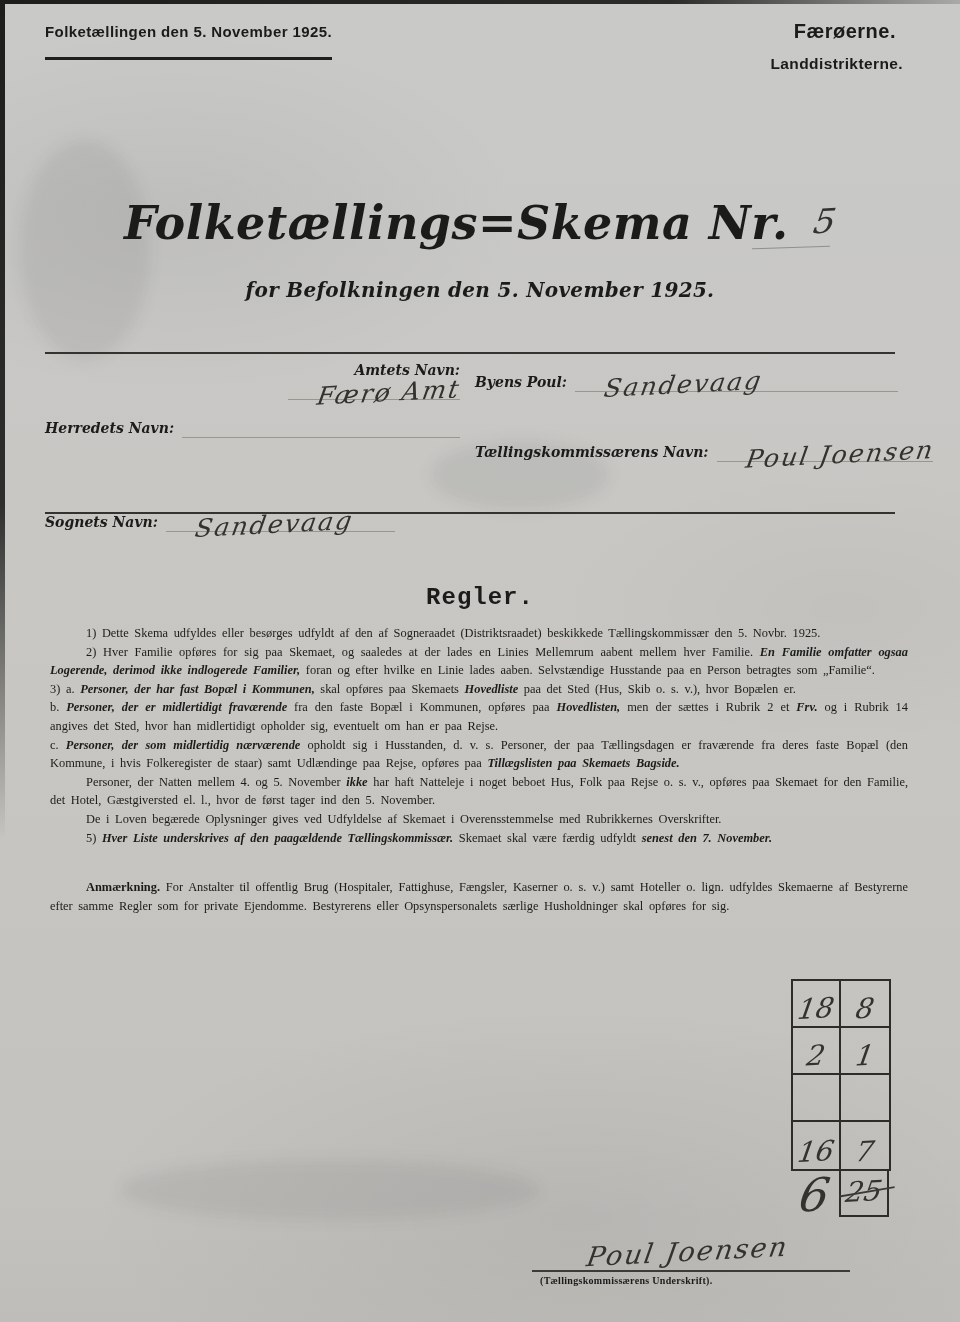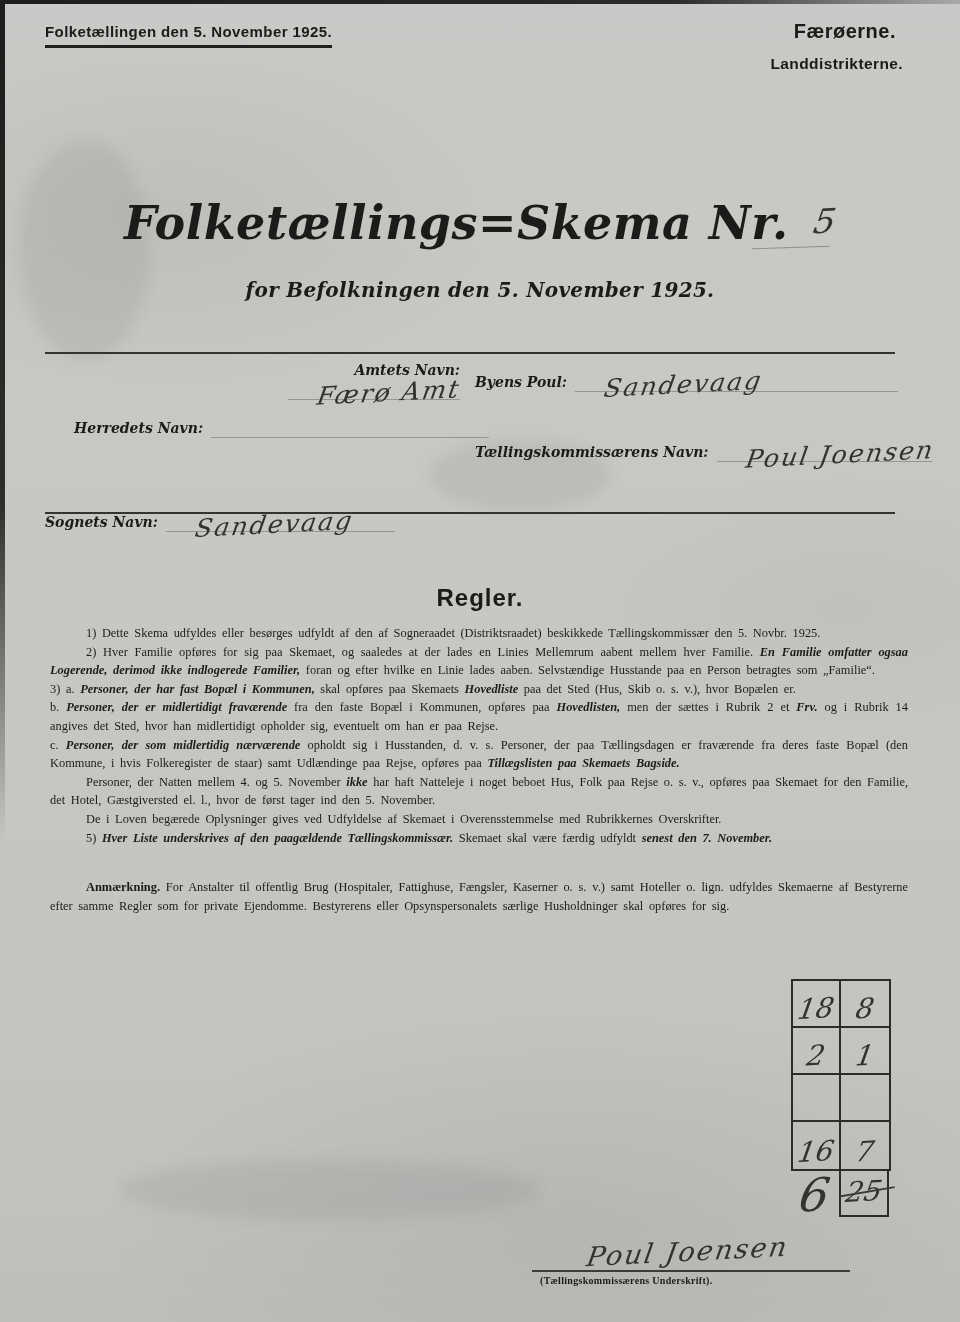--- a/index.html
+++ b/index.html
@@ -19,21 +19,21 @@
   
   .edge-top  { position:absolute; left:0; top:0; width:100%; height:4px; background:linear-gradient(90deg,#1d1d1b,#2b2b29 70%, rgba(43,43,41,0.2)); }
   .edge-left { position:absolute; left:0; top:0; width:5px; height:840px; background:linear-gradient(180deg,#1d1d1b 0%, #2e2e2c 60%, rgba(46,46,44,0)); }
 
   .smudge { position:absolute; filter:blur(7px); background:rgba(40,40,36,0.07); border-radius:50%; }
 
   
   .hdr-left {
     position:absolute; left:45px; top:23px;
     font-family:"Liberation Sans", sans-serif; font-weight:bold; font-size:15px;
-    letter-spacing:0.4px; padding-bottom:5px; border-bottom:3px solid #1f1f1d;
+    letter-spacing:0.4px; padding-bottom:17px; border-bottom:3px solid #1f1f1d;
   }
   .hdr-right1 {
     position:absolute; right:64px; top:20px;
     font-family:"Liberation Sans", sans-serif; font-weight:bold; font-size:20px; letter-spacing:0.5px;
   }
   .hdr-right2 {
     position:absolute; right:57px; top:55px;
     font-family:"Liberation Sans", sans-serif; font-weight:bold; font-size:15.5px; letter-spacing:0.4px;
   }
 
@@ -64,28 +64,28 @@
     font-family:"DejaVu Serif", serif; font-weight:bold; font-style:italic;
     font-size:14px; white-space:nowrap; padding-bottom:2px;
   }
   .write-line {
     flex:1; border-bottom:1px solid #97978f; margin-left:8px; height:30px;
     display:flex; align-items:flex-end; justify-content:flex-start; padding-left:30px;
   }
   .field-hw { font-size:25px; letter-spacing:2px; line-height:1; margin-bottom:-6px; white-space:nowrap; }
   .f-amt  { left:45px;  top:362px; width:415px;flex-direction:column; }
   .f-byen { left:475px; top:362px; width:423px; }
-  .f-herred { left:45px; top:408px; width:415px;margin-left:29px; }
+  .f-herred { left:45px; top:408px; width:415px; }
   .f-komm { left:475px; top:408px; width:423px;margin-top:24px; }
   .f-sogn { left:45px; top:454px; width:350px;margin-top:48px; }
 
   
   .regler-heading {
     position:absolute; left:0; top:584px; width:100%; text-align:center;
-    font-family:Liberation Sans, sans-serif; font-weight:bold; font-size:24px; letter-spacing:1px;
+    font-family:Liberation Mono, monospace; font-weight:bold; font-size:24px; letter-spacing:1px;
   }
   .rules {
     position:absolute; left:50px; top:624px; width:858px;
     font-size:12.4px; line-height:1.5; text-align:justify; word-spacing:2.5px; color:#1c1c1a;
   }
   .rules p { margin:0; }
   .p-indent { text-indent:36px; }
   .p-sub { margin-left:60px; }
   .seg-bi { font-weight:bold; font-style:italic; }
   .seg-b  { font-weight:bold; }

